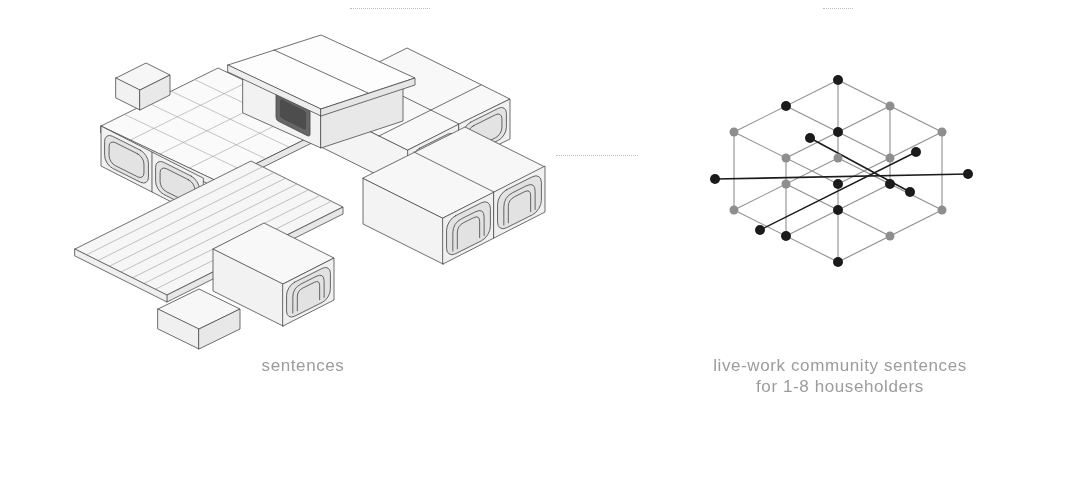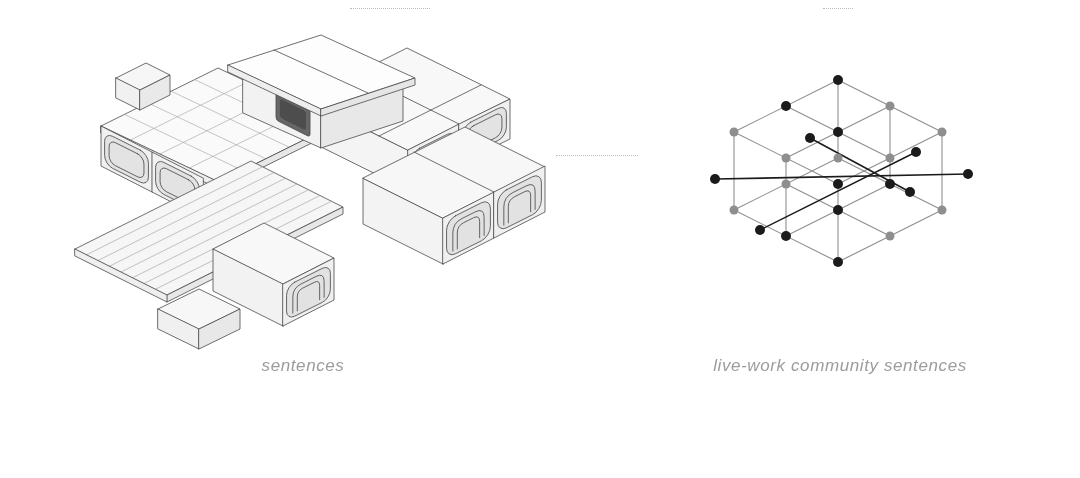--- a/index.html
+++ b/index.html
@@ -1,20 +1,20 @@
 <!DOCTYPE html>
 <html><head>
 <meta charset="utf-8">
 <style>
   html,body{margin:0;padding:0;}
   body{
     width:1080px;height:478px;background:#ffffff;position:relative;
     font-family:"Liberation Sans", sans-serif;overflow:hidden;
   }
-  .canvas{position:absolute;inset:0;font-style:italic;}
+  .canvas{position:absolute;inset:0;}
   .guide{position:absolute;border-top:1px dotted #bcbcbc;height:0;}
   .guide-a{left:350px;top:8px;width:80px;}
   .guide-b{left:823px;top:8px;width:30px;}
   .guide-c{left:556px;top:155px;width:82px;}
   figure{margin:0;position:absolute;}
   .fig-left{left:58px;top:18px;width:490px;height:400px;}
   .fig-right{left:670px;top:52px;width:340px;height:360px;}
   figcaption{
     position:absolute;left:0;width:100%;text-align:center;
     color:#9c9c9c;font-size:17px;letter-spacing:0.6px;line-height:21px;
@@ -184,16 +184,17 @@
         <circle cx="272" cy="158" r="4.5" fill="#8e8e8e"></circle>
         <circle cx="45" cy="127" r="5" fill="#1b1b1b"></circle>
         <circle cx="298" cy="122" r="5" fill="#1b1b1b"></circle>
         <circle cx="246" cy="100" r="5" fill="#1b1b1b"></circle>
         <circle cx="90" cy="178" r="5" fill="#1b1b1b"></circle>
         <circle cx="240" cy="140" r="5" fill="#1b1b1b"></circle>
         <circle cx="140" cy="86" r="5" fill="#1b1b1b"></circle>
       </svg>
     <figcaption>
       <span>live-work community sentences</span><br>
+      <span>for 1-8 householders</span>
     </figcaption>
   </figure>
 
 </div>
 
 </body></html>

